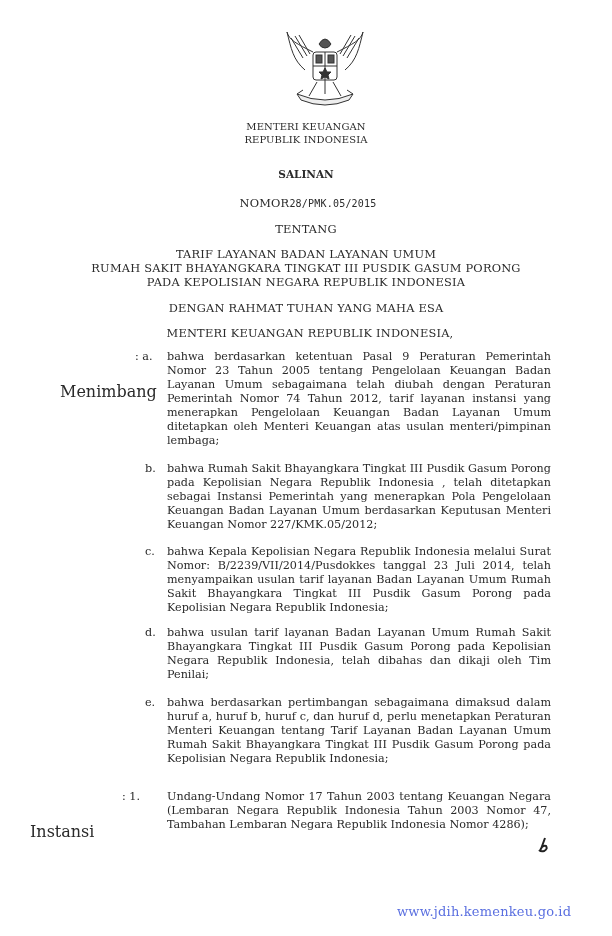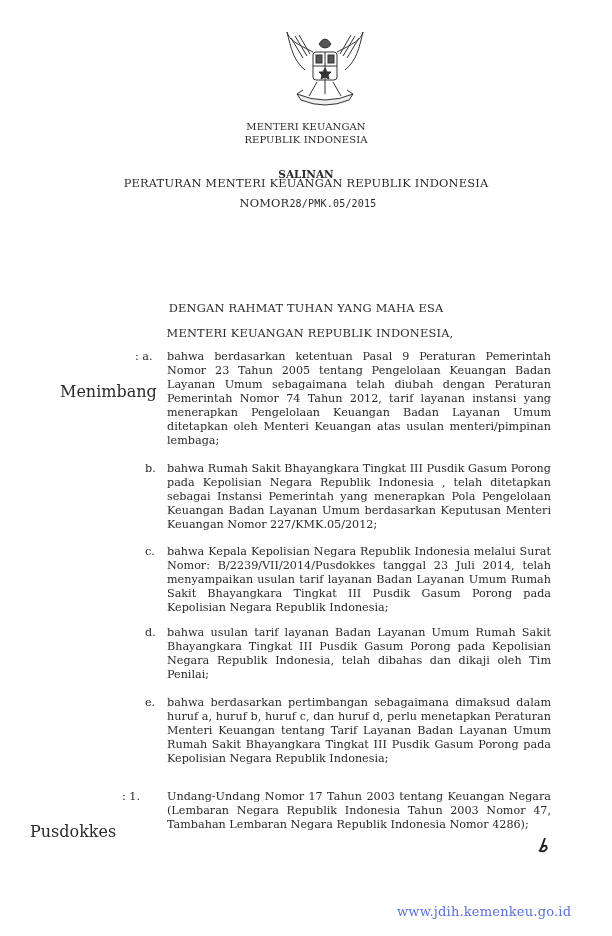--- a/index.html
+++ b/index.html
@@ -38,46 +38,49 @@
       <path d="M34 52 L26 66 M50 52 L58 66 M42 50 V64"></path>
       <path d="M14 64 Q42 76 70 64 L66 70 Q42 80 18 70 Z" fill="#eee"></path>
       <path d="M20 60 L14 64 M64 60 L70 64"></path>
     </g>
   </svg>
 
   <div class="center hdr" style="top:121px;">MENTERI KEUANGAN</div>
   <div class="center hdr" style="top:134px;text-align:center;">REPUBLIK INDONESIA</div>
   <div class="center salinan" style="top:151px;margin-top:17px;">SALINAN</div>
 
-  <div class="center title" style="top:176px;">PERATURAN MENTERI KEUANGAN REPUBLIK INDONESIA</div>
   <div class="center title" style="top:196px; left:2px;">
     <span>NOMOR</span><span class="mono">28/PMK.05/2015</span>
   </div>
+  <div class="center title" style="top:222px;">TENTANG</div>
 
+  <div class="center title" style="top:247px;">TARIF LAYANAN BADAN LAYANAN UMUM</div>
+  <div class="center title" style="top:261px;">RUMAH SAKIT BHAYANGKARA TINGKAT III PUSDIK GASUM PORONG</div>
+  <div class="center title" style="top:275px;">PADA KEPOLISIAN NEGARA REPUBLIK INDONESIA</div>
 
   <div class="center title" style="top:301px;">DENGAN RAHMAT TUHAN YANG MAHA ESA</div>
   <div class="center title" style="top:326px; left:4px;">MENTERI KEUANGAN REPUBLIK INDONESIA,</div>
 
   <div class="label" style="left:60px; top:350px;">Menimbang</div>
   <div class="marker" style="left:135px; top:350px;">: a.</div>
   <div class="para" style="top:350px;">bahwa berdasarkan ketentuan Pasal 9 Peraturan Pemerintah Nomor 23 Tahun 2005 tentang Pengelolaan Keuangan Badan Layanan Umum sebagaimana telah diubah dengan Peraturan Pemerintah Nomor 74 Tahun 2012, tarif layanan instansi yang menerapkan Pengelolaan Keuangan Badan Layanan Umum ditetapkan oleh Menteri Keuangan atas usulan menteri/pimpinan lembaga;</div>
 
   <div class="marker" style="left:145px; top:462px;">b.</div>
   <div class="para" style="top:462px;">bahwa Rumah Sakit Bhayangkara Tingkat III Pusdik Gasum Porong pada Kepolisian Negara Republik Indonesia , telah ditetapkan sebagai Instansi Pemerintah yang menerapkan Pola Pengelolaan Keuangan Badan Layanan Umum berdasarkan Keputusan Menteri Keuangan Nomor 227/KMK.05/2012;</div>
 
   <div class="marker" style="left:145px; top:545px;">c.</div>
   <div class="para" style="top:545px;">bahwa Kepala Kepolisian Negara Republik Indonesia melalui Surat Nomor: B/2239/VII/2014/Pusdokkes tanggal 23 Juli 2014, telah menyampaikan usulan tarif layanan Badan Layanan Umum Rumah Sakit Bhayangkara Tingkat III Pusdik Gasum Porong pada Kepolisian Negara Republik Indonesia;</div>
 
   <div class="marker" style="left:145px; top:626px;">d.</div>
   <div class="para" style="top:626px;">bahwa usulan tarif layanan Badan Layanan Umum Rumah Sakit Bhayangkara Tingkat III Pusdik Gasum Porong pada Kepolisian Negara Republik Indonesia, telah dibahas dan dikaji oleh Tim Penilai;</div>
 
   <div class="marker" style="left:145px; top:696px;">e.</div>
   <div class="para" style="top:696px;">bahwa berdasarkan pertimbangan sebagaimana dimaksud dalam huruf a, huruf b, huruf c, dan huruf d, perlu menetapkan Peraturan Menteri Keuangan tentang Tarif Layanan Badan Layanan Umum Rumah Sakit Bhayangkara Tingkat III Pusdik Gasum Porong pada Kepolisian Negara Republik Indonesia;</div>
 
-  <div class="label" style="left:30px; top:790px;">Pusdokkes</div>
+  <div class="label" style="left:30px; top:790px;">Instansi</div>
   <div class="marker" style="left:122px; top:790px;">: 1.</div>
   <div class="para" style="top:790px;">Undang-Undang Nomor 17 Tahun 2003 tentang Keuangan Negara (Lembaran Negara Republik Indonesia Tahun 2003 Nomor 47, Tambahan Lembaran Negara Republik Indonesia Nomor 4286);</div>
 
   <svg class="sig" viewBox="0 0 14 16">
     <path d="M9 1 L5 12 M4 14 Q6 8 10 9 Q12 12 8 14 Q5 15 3 13" fill="none" stroke="#222" stroke-width="2"></path>
   </svg>
 
   <div class="footer">www.jdih.kemenkeu.go.id</div>
 </div>
 

